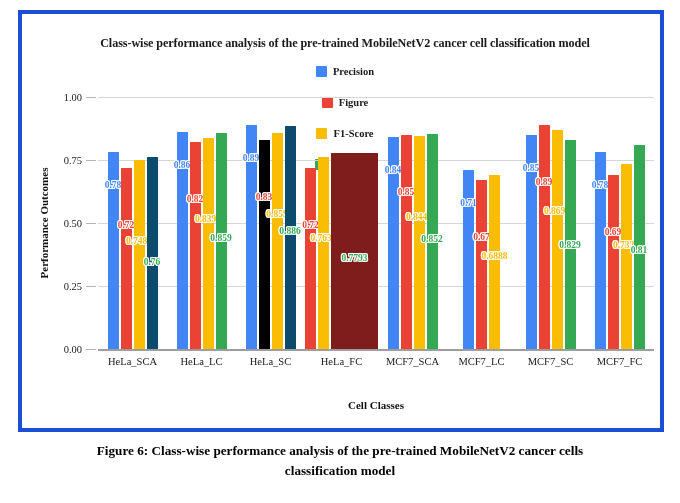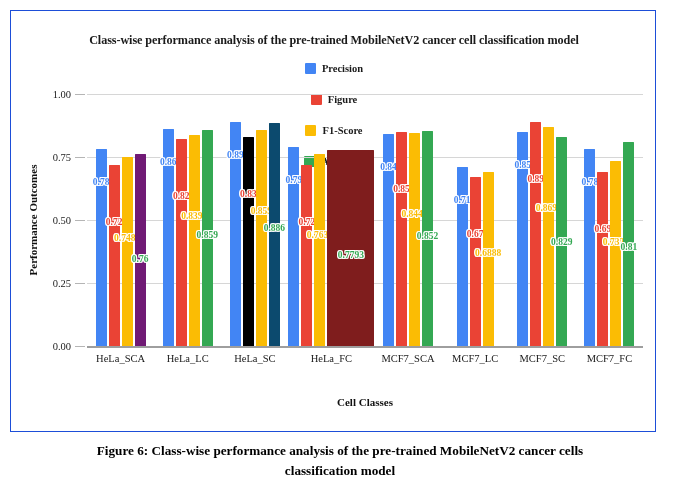--- a/index.html
+++ b/index.html
@@ -17,25 +17,25 @@
 
   
   #figure-root {
     position: absolute;
     left: 0; top: 0;
     width: 680px; height: 503px;
   }
 
   #chart-frame {
     position: absolute;
-    left: 10px;
+    left: 18px;
     top: 10px;
     width: 646px;
     height: 422px;
-    border: 1px solid #1d4ed8;
+    border: 4px solid #1d4ed8;
     background: #ffffff;
     box-sizing: border-box;
   }
 
   
   #chart-title {
     position: absolute;
     left: 0; top: 22px;
     width: 646px;
     text-align: center;
@@ -259,21 +259,21 @@
           <div class="bar-group">
             <div class="bar" style="height: 78%; background: rgb(66, 133, 244);">
               <span class="bar-value" style="color: rgb(66, 133, 244); top: 28px;">0.78</span>
             </div>
             <div class="bar" style="height: 72%; background: rgb(234, 67, 53);">
               <span class="bar-value" style="color: rgb(234, 67, 53); top: 52px;">0.72</span>
             </div>
             <div class="bar" style="height: 74.88%; background: rgb(251, 188, 4);">
               <span class="bar-value" style="color: rgb(251, 188, 4); top: 76px;">0.7488</span>
             </div>
-            <div class="bar" style="height: 76%; background: #701a75;">
+            <div class="bar" style="height: 76%; background: #0c4a6e;">
               <span class="bar-value" style="color: rgb(52, 168, 83); top: 100px;">0.76</span>
             </div>
             <div class="xtick-label">HeLa_SCA</div>
           </div>
           <div class="bar-group">
             <div class="bar" style="height: 86%; background: rgb(66, 133, 244);">
               <span class="bar-value" style="color: rgb(66, 133, 244); top: 28px;">0.86</span>
             </div>
             <div class="bar" style="height: 82%; background: rgb(234, 67, 53);">
               <span class="bar-value" style="color: rgb(234, 67, 53); top: 52px;">0.82</span>
@@ -295,23 +295,20 @@
             </div>
             <div class="bar" style="height: 85.9%; background: rgb(251, 188, 4);">
               <span class="bar-value" style="color: rgb(251, 188, 4); top: 76px;">0.859</span>
             </div>
             <div class="bar" style="height: 88.6%; background: #0c4a6e;">
               <span class="bar-value" style="color: rgb(52, 168, 83); top: 100px;">0.886</span>
             </div>
             <div class="xtick-label">HeLa_SC</div>
           </div>
           <div class="bar-group">
-            <div class="bar" style="height: 79%; background: rgb(66, 133, 244);">
-              <span class="bar-value" style="color: rgb(66, 133, 244); top: 28px;">0.79</span>
-            </div>
             <div class="bar" style="height: 72%; background: rgb(234, 67, 53);">
               <span class="bar-value" style="color: rgb(234, 67, 53); top: 52px;">0.72</span>
             </div>
             <div class="bar" style="height: 76.33%; background: rgb(251, 188, 4);">
               <span class="bar-value" style="color: rgb(251, 188, 4); top: 76px;">0.7633</span>
             </div>
             <div class="bar" style="height: 77.93%; background: #7f1d1d; padding-left: 36px;">
               <span class="bar-value" style="color: rgb(52, 168, 83); top: 100px;">0.7793</span>
             </div>
             <div class="xtick-label">HeLa_FC</div>

